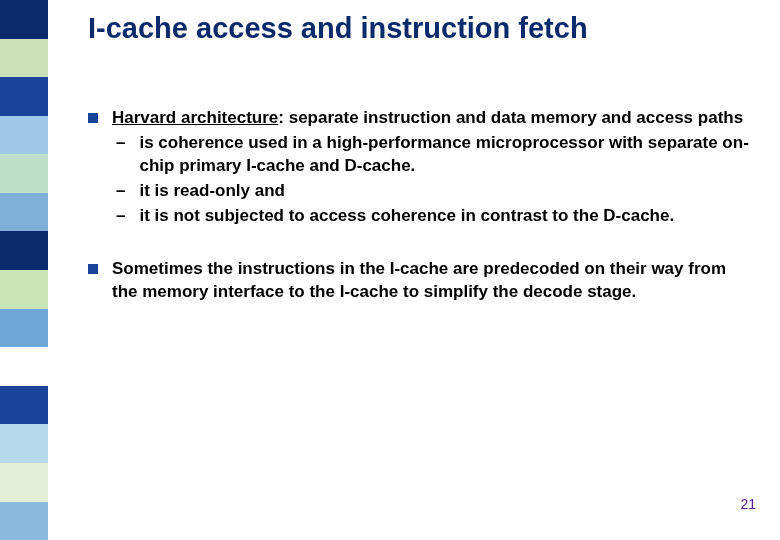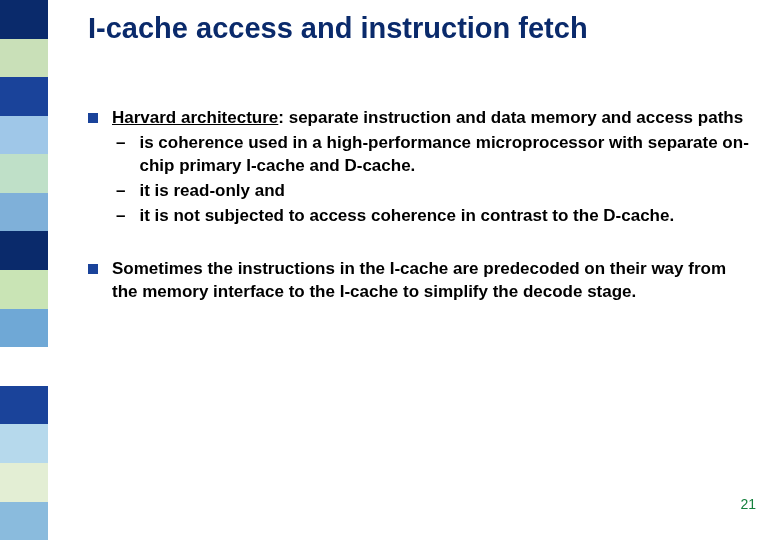--- a/index.html
+++ b/index.html
@@ -80,21 +80,21 @@
     font-weight: bold;
   }
   .sub-item .txt { flex: 1; }
   .underline { text-decoration: underline; }
   .gap { height: 28px; }
   .page-num {
     position: absolute;
     right: 24px;
     bottom: 28px;
     font-size: 14px;
-    color: #15803d;
+    color: #4c1d95;
   }
 </style>
 </head>
 <body>
 
 <div class="sidebar">
   <div class="seg s1"></div>
   <div class="seg s2"></div>
   <div class="seg s3"></div>
   <div class="seg s4"></div>

